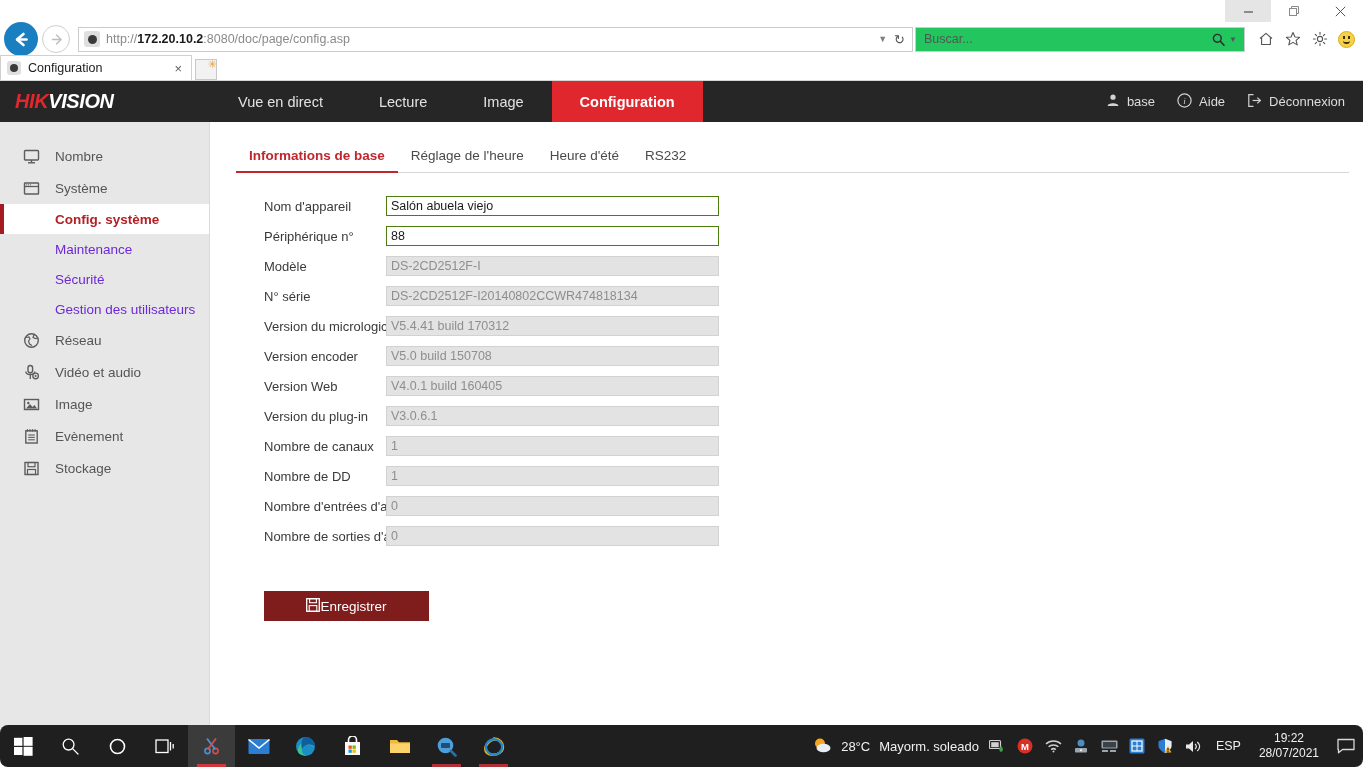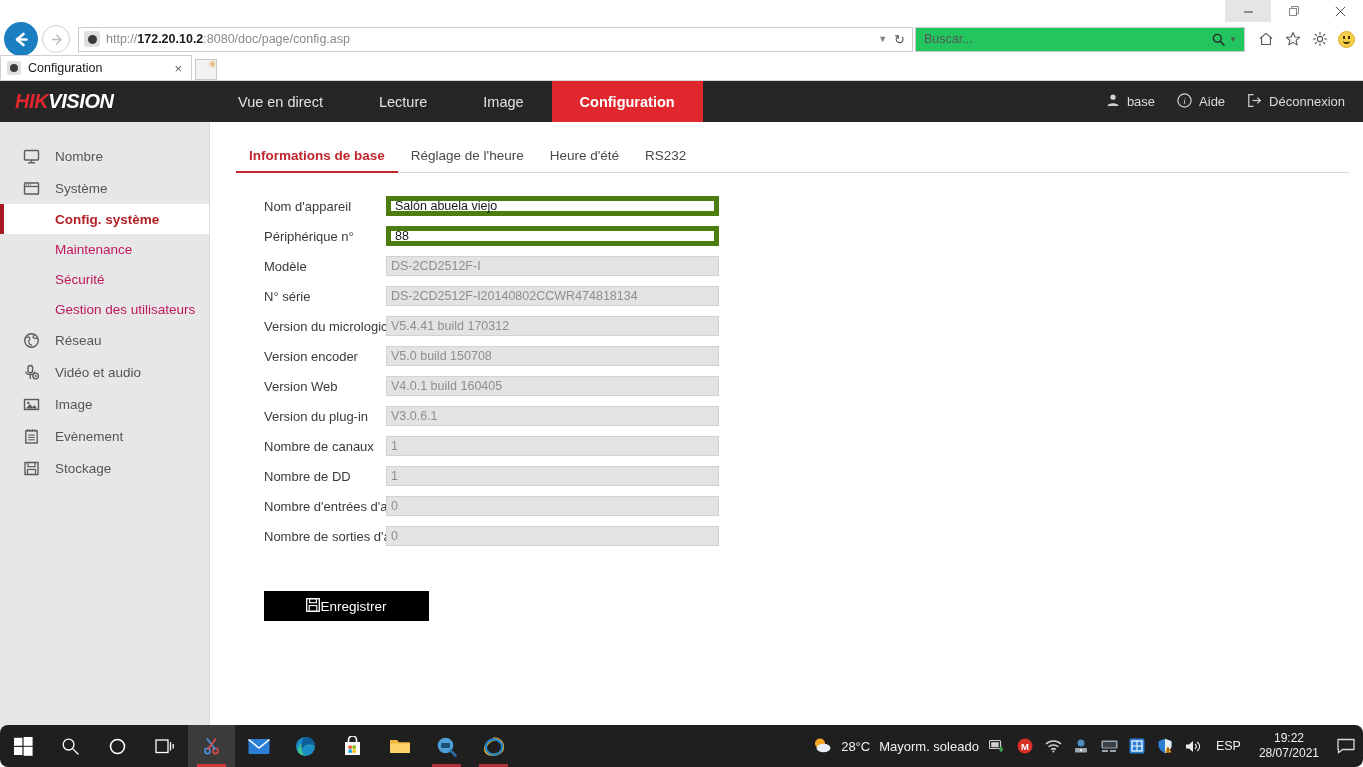--- a/index.html
+++ b/index.html
@@ -129,21 +129,21 @@
     width: 210px; background: #e7e7e7; flex: none; padding-top: 18px;
     border-right: 1px solid #dadada;
   }
   .side-item {
     height: 32px; display: flex; align-items: center; gap: 14px;
     padding-left: 22px; color: #555555; font-size: 13.5px; position: relative;
   }
   .side-item .sico { width: 19px; height: 19px; display: flex; align-items: center; justify-content: center; flex: none; color: #5c5c5c; }
   .side-sub {
     height: 30px; display: flex; align-items: center;
-    padding-left: 55px; color: #be185d; font-size: 13.5px; position: relative;
+    padding-left: 55px; color: #6d28d9; font-size: 13.5px; position: relative;
   }
   .side-sub.active {
     background: #ffffff; color: #b32025; font-weight: bold;
   }
   .side-sub.active::before {
     content: ''; position: absolute; left: 0; top: 0; bottom: 0;
     width: 4px; background: #a61b21;
   }
 
   .content { flex: 1; background: #ffffff; padding: 0 0 0 26px; position: relative; min-width: 0; }
@@ -161,28 +161,28 @@
     content: ''; position: absolute; left: 0; right: 0; bottom: -1px; height: 2px; background: #c0272d;
   }
 
   .form { margin-top: 18px; }
   .frow { display: flex; align-items: center; height: 30px; margin-bottom: 0; }
   .flabel {
     width: 150px; font-size: 13px; color: #3a3a3a; padding-left: 28px; flex: none;
     white-space: nowrap;
   }
   .finput {
-    width: 333px; height: 20px; border: 5px solid #4d7c0f; background: #ffffff;
+    width: 333px; height: 20px; border: 1px solid #4d7c0f; background: #ffffff;
     font-size: 12.5px; color: #1a1a1a; padding: 0 4px; display: flex; align-items: center;
     font-family: "Liberation Sans", sans-serif; flex: none;
   }
   .finput.ro { background: #e3e3e3; border: 1px solid #d2d2d2; color: #8e8e8e; }
 
   .save-btn {
-    margin: 40px 0 0 28px; width: 165px; height: 30px; background: #000000;
+    margin: 40px 0 0 28px; width: 165px; height: 30px; background: #7f1d1d;
     color: #fff; font-size: 13.5px; display: flex; align-items: center;
     justify-content: center; gap: 0;
   }
 
   .footer {
     position: absolute; left: 0; right: 0; bottom: 14px; text-align: center;
     font-size: 12.5px; color: #b5b5b5;
   }
 
   

